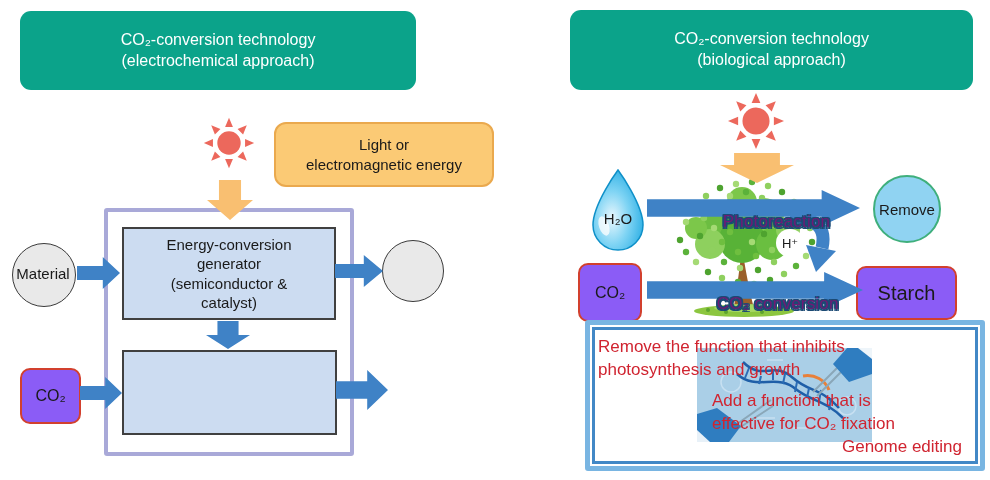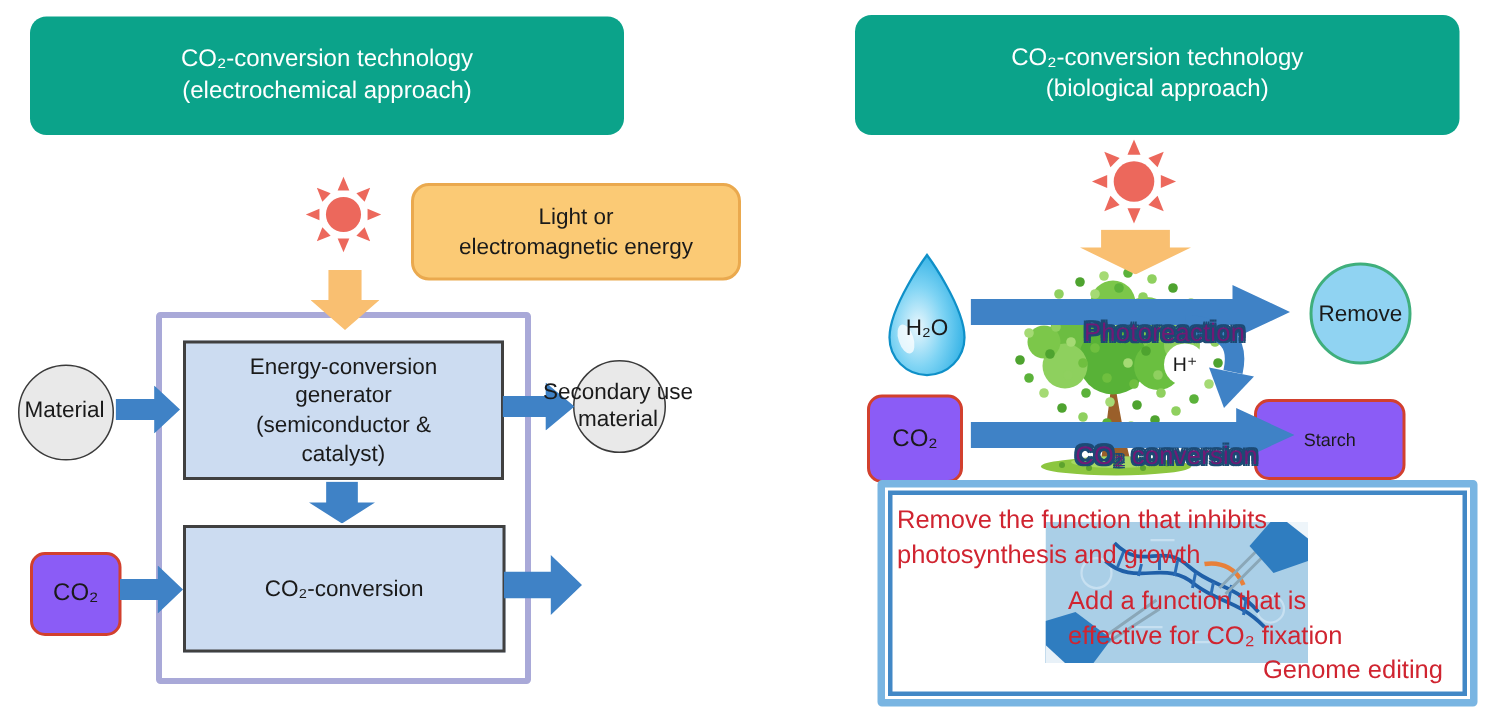--- a/index.html
+++ b/index.html
@@ -67,32 +67,27 @@
     <span class="ln">(semiconductor &amp;</span>
     <span class="ln">catalyst)</span>
   </div>
 
   <div class="abs graycirc" style="left:12px;top:243px;width:62px;height:62px;"></div>
   <div class="abs circle-label" style="left:-8px;top:265px;width:102px;">Material</div>
   <div class="abs ar-r" style="left:77px;top:257px;width:43px;height:32px;"></div>
 
   <div class="abs ar-r" style="left:335px;top:255px;width:48px;height:32px;"></div>
   <div class="abs graycirc" style="left:382px;top:240px;width:60px;height:60px;"></div>
-  <div class="abs circle-label" style="left:352px;top:253px;width:120px;">
-    <span class="ln">Secondary use</span>
-    <span class="ln">material</span>
-  </div>
 
   <div class="abs ar-d" style="left:206px;top:321px;width:44px;height:28px;"></div>
 
   <div class="abs salmon flex-c" style="left:20px;top:368px;width:57px;height:52px;font-size:16px;">CO₂</div>
   <div class="abs ar-r" style="left:80px;top:377px;width:42px;height:32px;"></div>
 
   <div class="abs bluebox flex-c" style="left:122px;top:350px;width:211px;height:81px;">
-    <span class="ln">CO₂-conversion</span>
   </div>
 
   <div class="abs ar-r" style="left:336px;top:370px;width:52px;height:40px;"></div>
 
   <div class="abs hdr flex-c" style="left:570px;top:10px;width:403px;height:80px;">
     <span class="ln">CO₂-conversion technology</span>
     <span class="ln">(biological approach)</span>
   </div>
 
   <div class="abs" style="left:727px;top:92px;width:58px;height:58px;z-index:2;">
@@ -231,21 +226,21 @@
   </div>
   <div class="abs flex-c" style="left:776px;top:229px;width:28px;height:28px;border-radius:50%;background:#ffffff;font-size:13px;z-index:4;">H⁺</div>
 
   <div class="abs salmon flex-c" style="left:578px;top:263px;width:60px;height:55px;font-size:16px;">CO₂</div>
 
   <div class="abs bigar" style="left:647px;top:272px;width:216px;height:36px;"></div>
   <div class="abs" style="left:647px;top:272px;width:216px;height:36px;z-index:4;">
     <span class="arlab">CO₂ conversion</span>
   </div>
 
-  <div class="abs salmon flex-c" style="left:836px;top:266px;width:97px;height:50px;font-size:12px;">Starch</div>
+  <div class="abs salmon flex-c" style="left:856px;top:266px;width:97px;height:50px;font-size:20px;">Starch</div>
 
   <div class="abs" style="left:585px;top:320px;width:390px;height:141px;border:5px solid #79b5e2;border-radius:3px;background:#fff;z-index:2;">
     <div class="abs" style="inset:2px;border:3px solid #4288c6;background:#fff;"></div>
   </div>
 
   <div class="abs" style="left:697px;top:348px;width:175px;height:94px;z-index:5;">
     <svg width="175" height="94" viewBox="0 0 175 94">
       <rect width="175" height="94" fill="#aacfe7"></rect>
       <circle cx="150" cy="58" r="9" fill="none" stroke="#c7e0f1" stroke-width="1.5"></circle>
       <circle cx="34" cy="34" r="10" fill="none" stroke="#c7e0f1" stroke-width="1.5"></circle>

